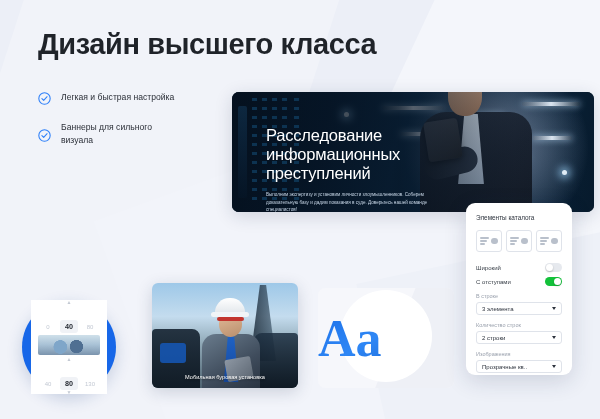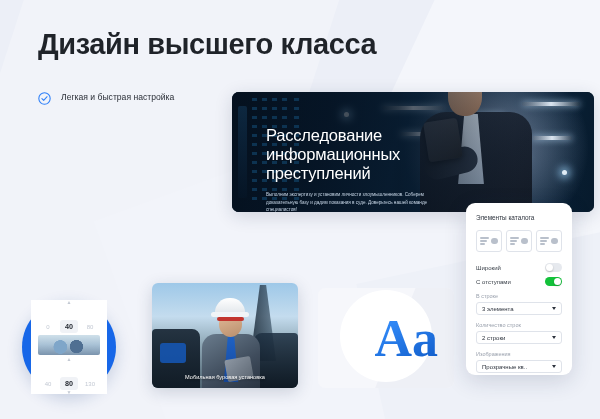--- a/index.html
+++ b/index.html
@@ -436,23 +436,23 @@
   }
   .typo-diag {
     position: absolute;
     left: 76px; top: -30px;
     width: 120px; height: 190px;
     transform: rotate(22deg);
     background: #eef0f6;
   }
   .typo-aa {
     position: absolute;
-    left: 0; right: 16px; top: 50%;
+    left: 0; right: 0; top: 50%;
     transform: translateY(-50%);
-    text-align: right;
+    text-align: left;
     font-family: "Liberation Serif", serif;
     font-size: 52px;
     font-weight: bold;
     background: linear-gradient(150deg, #1b6fe8 0%, #2f87f5 45%, #0d57c4 100%);
     -webkit-background-clip: text;
     background-clip: text;
     color: transparent;
     z-index: 2;
   }
 </style>
@@ -472,20 +472,30 @@
 
     <div class="features">
       <div class="feature">
         <span class="check-icon">
           <svg viewBox="0 0 16 16" width="13" height="13">
             <circle cx="8" cy="8" r="7" fill="none" stroke="#2d7ff9" stroke-width="1.3"></circle>
             <path d="M4.8 8.2 L7 10.3 L11.2 5.8" fill="none" stroke="#2d7ff9" stroke-width="1.3" stroke-linecap="round" stroke-linejoin="round"></path>
           </svg>
         </span>
         <span class="feature-label">Легкая и быстрая настройка</span>
+      </div>
+      <div class="feature">
+        <span class="check-icon">
+          <svg viewBox="0 0 16 16" width="13" height="13">
+            <circle cx="8" cy="8" r="7" fill="none" stroke="#2d7ff9" stroke-width="1.3"></circle>
+            <path d="M4.8 8.2 L7 10.3 L11.2 5.8" fill="none" stroke="#2d7ff9" stroke-width="1.3" stroke-linecap="round" stroke-linejoin="round"></path>
+          </svg>
+        </span>
+        <span class="feature-label">Баннеры для сильного
+визуала</span>
       </div>
     </div>
 
     <div class="banner">
       <div class="banner-photo">
         <div class="rack">
           <div class="rack-tall" style="left:2px;"></div>
           <div class="rack-col" style="left:16px;"></div>
           <div class="rack-col" style="left:26px;"></div>
           <div class="rack-col" style="left:36px;"></div>

